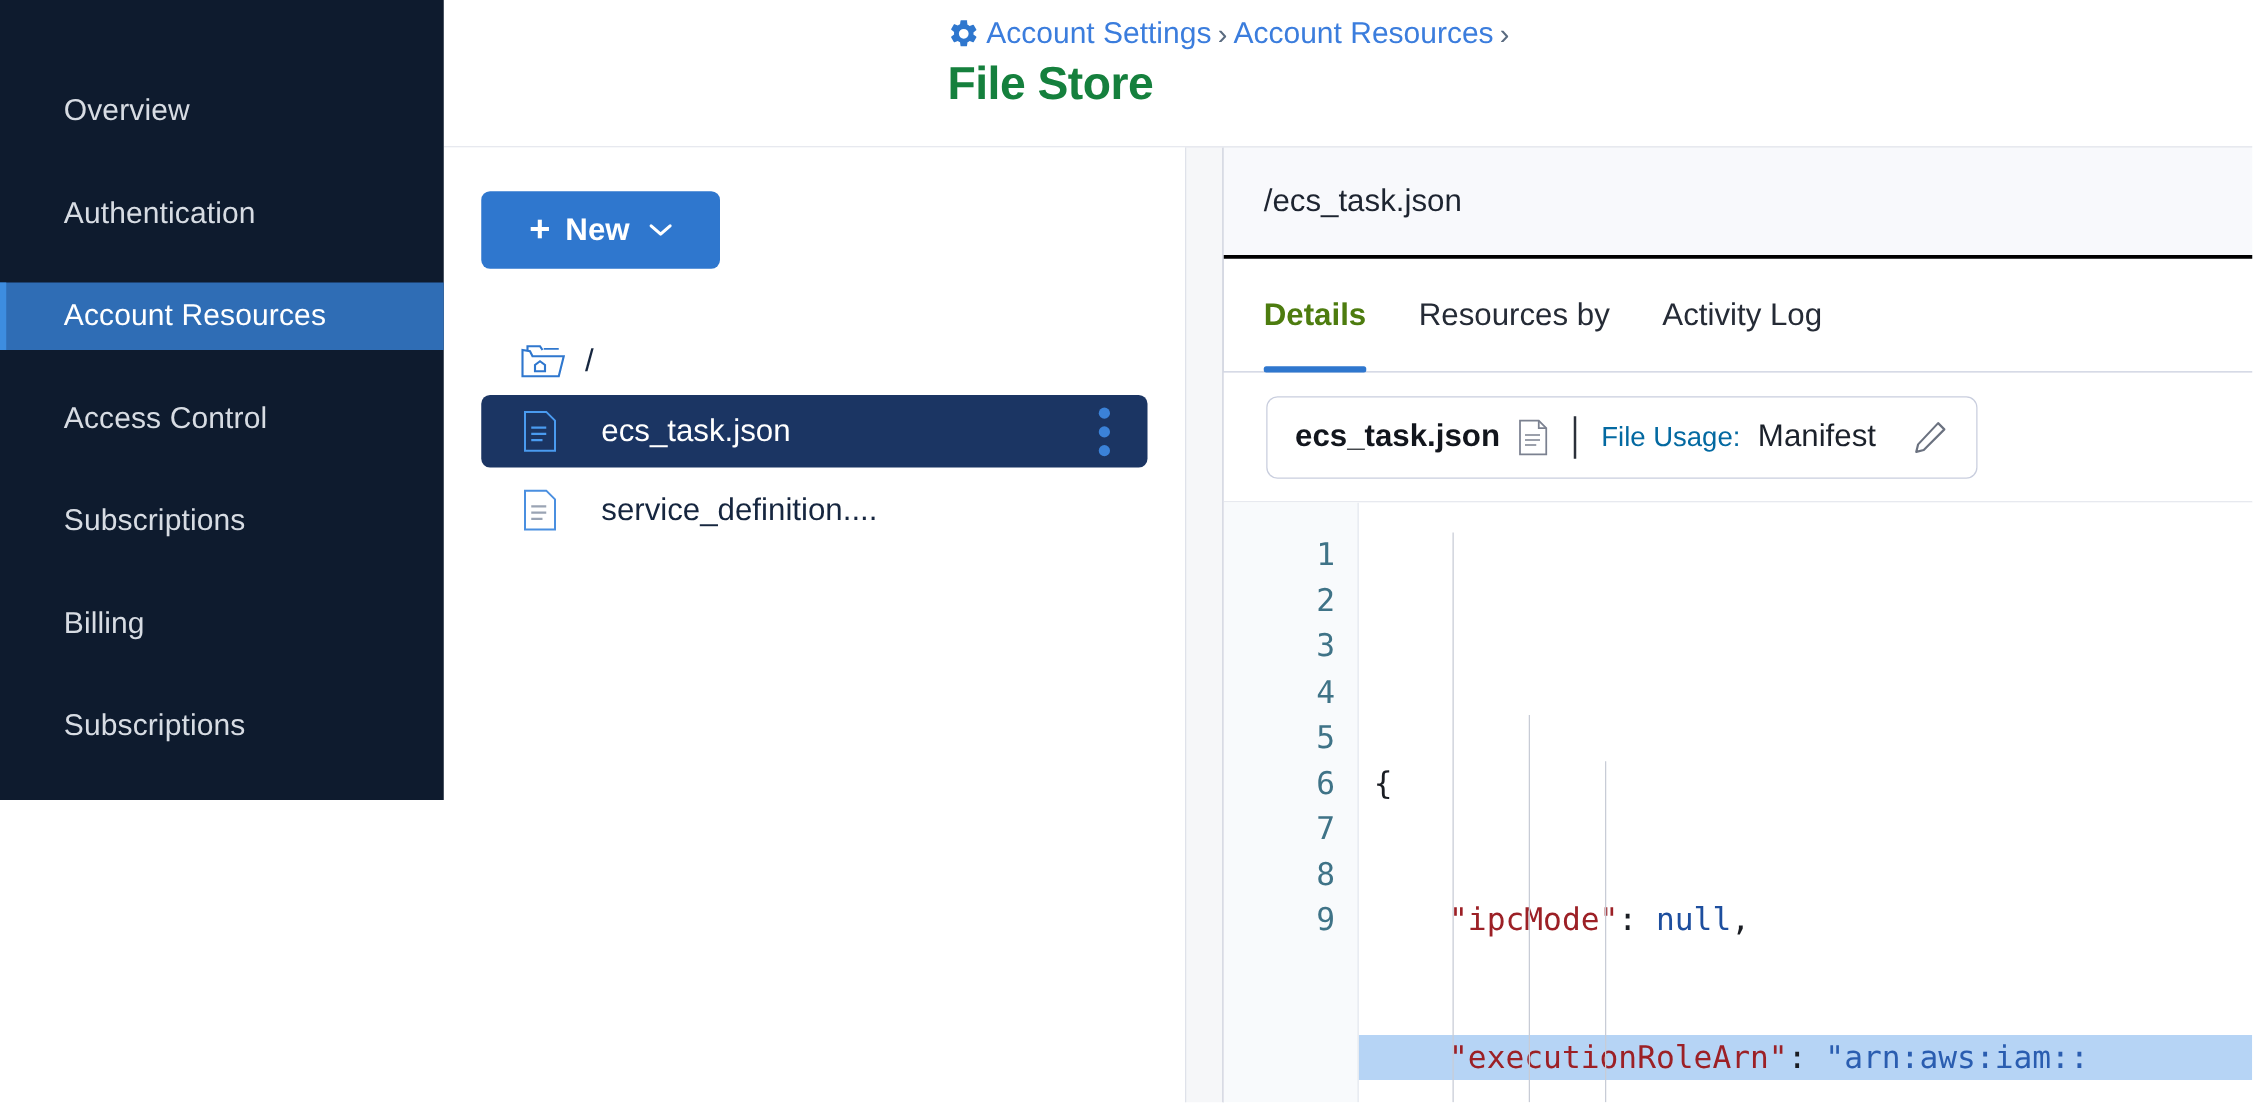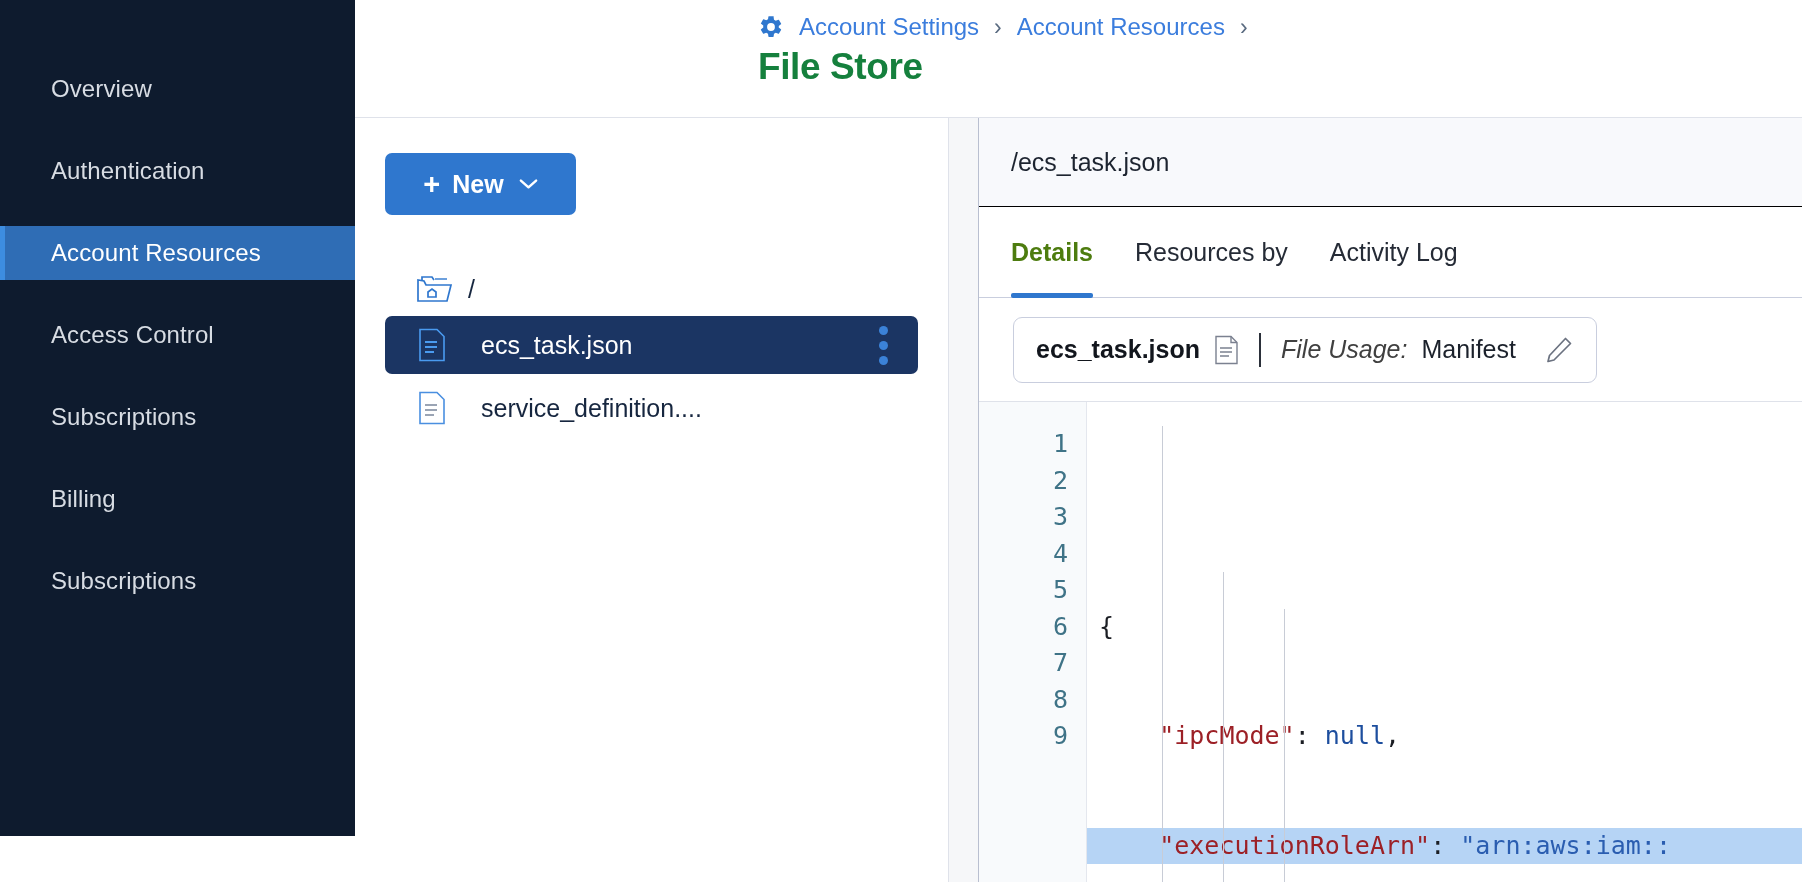--- a/index.html
+++ b/index.html
@@ -8,21 +8,21 @@
     overflow: hidden;
     background: #ffffff;
     font-family: "Liberation Sans", sans-serif;
     -webkit-font-smoothing: antialiased;
   }
   #app { position: relative; width: 1802px; height: 882px; display: flex; }
 
   
   .sidebar {
     width: 355px;
-    height: 836px;
+    height: 640px;
     background: #0e1b2e;
     flex: 0 0 355px;
     padding-top: 62px;
     position: relative;
     z-index: 3;
   }
   .nav-item {
     height: 54px;
     display: flex;
     align-items: center;
@@ -54,21 +54,21 @@
   .page-header {
     height: 118px;
     flex: 0 0 118px;
     border-bottom: 1px solid #dfe2ea;
     padding: 8px 0 0 403px;
     position: relative;
   }
   .breadcrumb {
     display: flex;
     align-items: center;
-    gap: 15px;
+    gap: 5px;
     height: 38px;
     font-size: 24px;
   }
   .gear-icon { width: 26px; height: 26px; display: block; flex: 0 0 26px; }
   .crumb-link {
     color: #3b7ddd;
     font-size: 24px;
     text-decoration: none;
     white-space: nowrap;
     cursor: pointer;
@@ -171,21 +171,21 @@
     flex: 1 1 auto;
     min-width: 0;
     display: flex;
     flex-direction: column;
     background: #ffffff;
   }
   .path-bar {
     height: 89px;
     flex: 0 0 89px;
     background: #f8f9fc;
-    border-bottom: 1px solid #000000;
+    border-bottom: 3px solid #000000;
     display: flex;
     align-items: center;
     padding-left: 32px;
   }
   .path-text { font-size: 25px; color: #1d2430; }
 
   .tabs {
     height: 91px;
     flex: 0 0 91px;
     display: flex;
@@ -228,21 +228,21 @@
     border-radius: 9px;
     display: flex;
     align-items: center;
     padding: 0 22px;
     gap: 14px;
     background: #ffffff;
   }
   .usage-name { font-size: 25px; font-weight: bold; color: #12161d; }
   .doc-icon { width: 25px; height: 30px; display: block; }
   .usage-div { width: 2px; height: 34px; background: #2b303a; margin: 0 6px; }
-  .usage-label { font-size: 25px; color: #404040; font-style: italic; }
+  .usage-label { font-size: 22px; color: #0369a1; }
   .usage-value { font-size: 25px; color: #1b212b; }
   .pencil-icon { width: 30px; height: 30px; display: block; margin-left: 14px; cursor: pointer; }
 
   
   .editor {
     flex: 1 1 auto;
     display: flex;
     min-height: 0;
     background: #ffffff;
     overflow: hidden;

